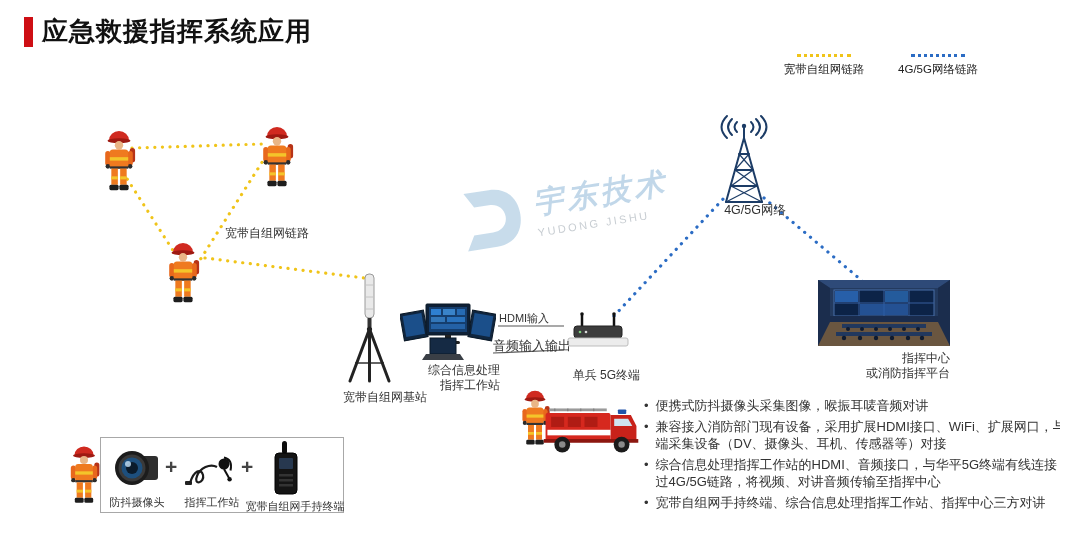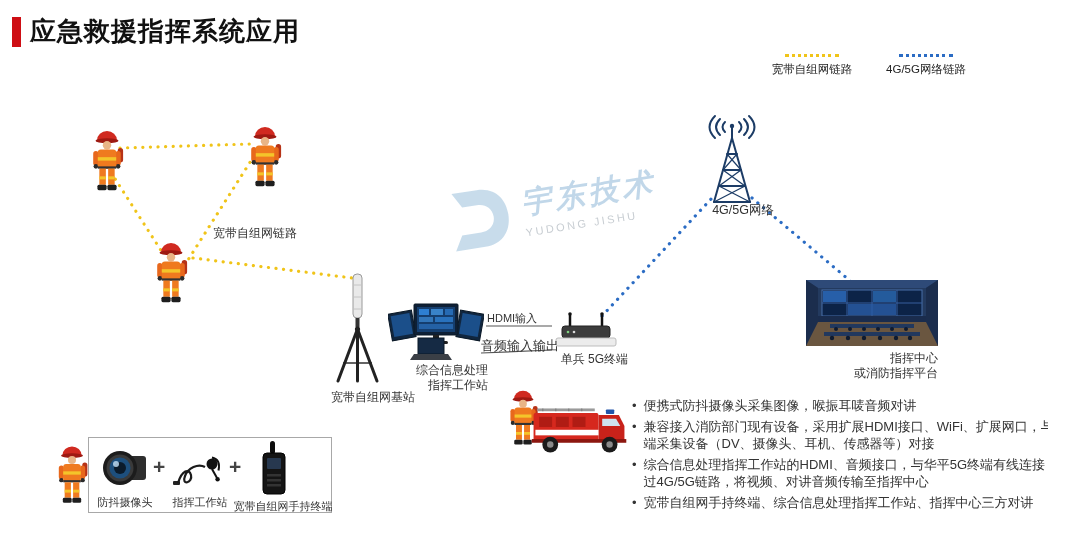--- a/index.html
+++ b/index.html
@@ -1,18 +1,18 @@
 <!DOCTYPE html>
 <html><head>
 <meta charset="utf-8">
 <style>
   * { box-sizing: border-box; margin: 0; padding: 0; }
   html,body { background:#fff; }
   body { font-family: "Liberation Sans", "DejaVu Sans", sans-serif; }
-  .canvas { position:relative; width:1048px; height:535px; background:#fff; overflow:hidden; }
+  .canvas { position:relative; width:1048px; height:535px; background:#fff; overflow:hidden;margin-left:12px; }
 
   
   .header { position:absolute; left:12px; top:14px; display:flex; align-items:center; z-index:6; }
   .accent-bar { width:9px; height:30px; background:#CE0E14; margin-right:9px; }
   .page-title { font-size:26px; font-weight:bold; color:#111; letter-spacing:1px; }
 
   
   .legend-item { position:absolute; top:54px; width:108px; display:flex; flex-direction:column; align-items:center; z-index:6; }
   .legend-adhoc { left:758px; }
   .legend-cellular { left:872px;text-align:center; }
@@ -168,21 +168,21 @@
   <svg class="icon" style="left:550px;top:310px;width:72px;height:40px" viewBox="0 0 72 40">
     <line x1="20" y1="5" x2="20" y2="17" stroke="#111" stroke-width="2.5"></line>
     <circle cx="20" cy="4" r="1.8" fill="#111"></circle>
     <line x1="52" y1="5" x2="52" y2="17" stroke="#111" stroke-width="2.5"></line>
     <circle cx="52" cy="4" r="1.8" fill="#111"></circle>
     <rect x="12" y="16" width="48" height="12" rx="3" fill="#3c3c3c" stroke="#222"></rect>
     <circle cx="18" cy="22" r="1.3" fill="#7fd17f"></circle>
     <circle cx="24" cy="22" r="1.3" fill="#d9d9d9"></circle>
     <rect x="6" y="28" width="60" height="8" rx="2" fill="#ececec" stroke="#bdbdbd"></rect>
   </svg>
-  <div class="lbl" style="left:546px;top:352px;width:82px">单兵 5G终端</div>
+  <div class="lbl" style="left:546px;top:368px;width:82px">单兵 5G终端</div>
 
   <svg class="icon" style="left:694px;top:114px;width:76px;height:90px" viewBox="0 0 76 90">
     <g stroke="#1c3c66" fill="none" stroke-width="2" stroke-linecap="round">
       <path d="M31,8 Q26,13 31,18"></path>
       <path d="M26,5 Q18,13 26,21"></path>
       <path d="M21,2 Q10,13 21,24"></path>
       <path d="M45,8 Q50,13 45,18"></path>
       <path d="M50,5 Q58,13 50,21"></path>
       <path d="M55,2 Q66,13 55,24"></path>
       <line x1="38" y1="13" x2="38" y2="24"></line>

